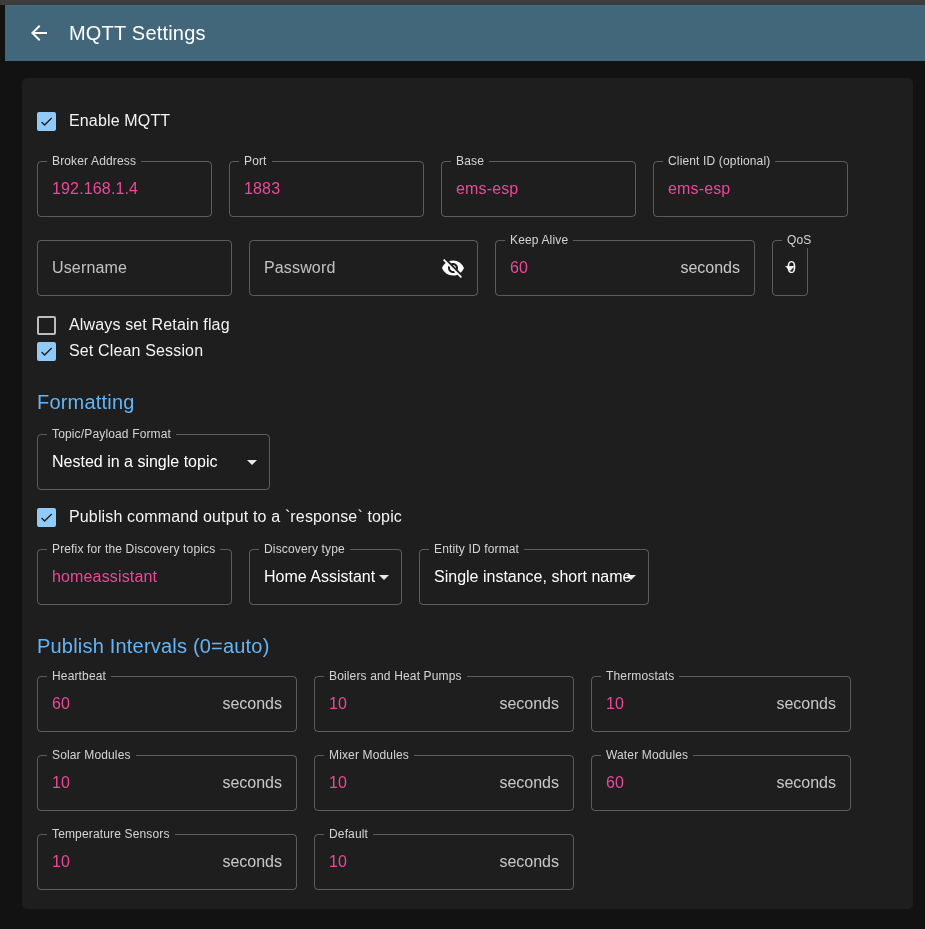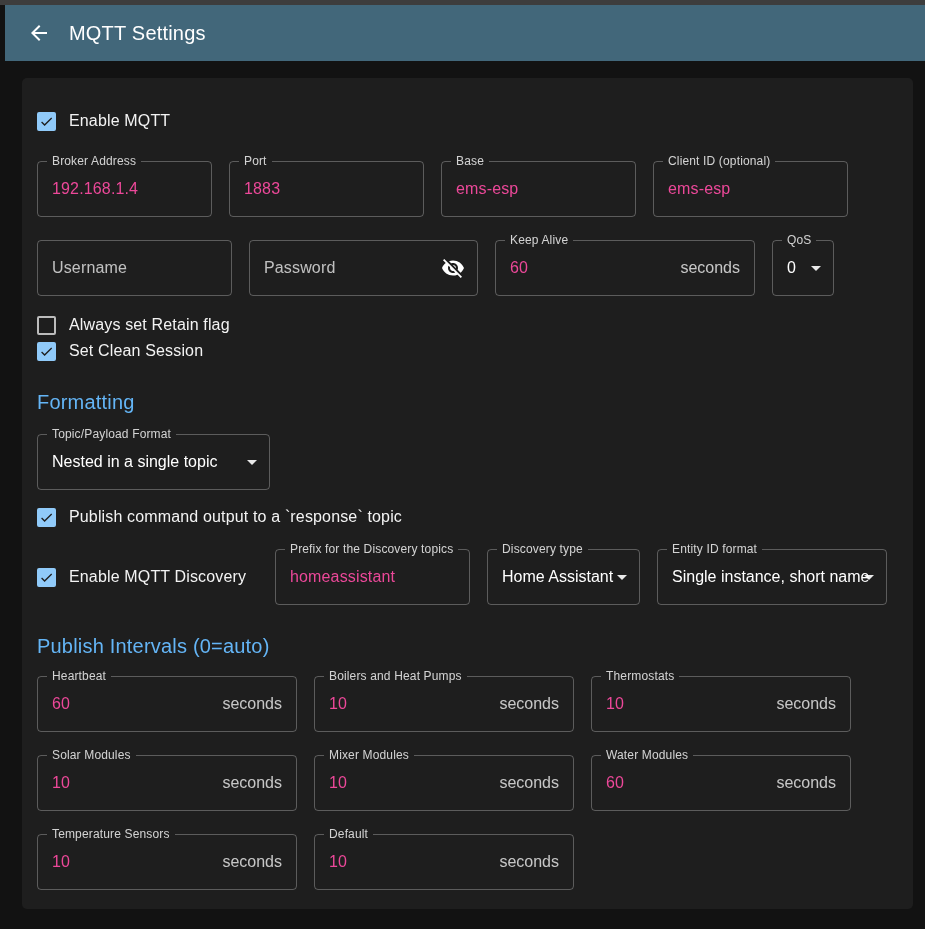--- a/index.html
+++ b/index.html
@@ -91,21 +91,21 @@
   .disc-left { width: 221px; display: flex; align-items: center; gap: 13px; }
   .h-intervals { margin-top: 29px; margin-bottom: 18px; }
   .grid {
     display: grid;
     grid-template-columns: 260px 260px 260px;
     column-gap: 17px; row-gap: 23px;
   }
 
   
   .w-broker { width: 175px; } .w-195 { width: 195px; } .w-229 { width: 229px; }
-  .w-260 { width: 260px; } .w-qos { width: 62px; } .w-topic { width: 233px; }
+  .w-260 { width: 260px; } .w-qos { width: 36px; } .w-topic { width: 233px; }
   .w-disctype { width: 153px; } .w-entity { width: 230px; }
 </style>
 </head>
 <body>
 
 <div class="top-strip"></div>
 
 <div class="appbar">
   <span class="back-btn">
     <span style="display:flex">
@@ -202,28 +202,20 @@
   <div class="checkrow m-response">
     <span class="cb checked">
       <svg width="17" height="17" viewBox="0 0 24 24">
           <path fill="#1e1e1e" d="M9 16.17L4.83 12l-1.42 1.41L9 19 21 7l-1.41-1.41z"></path>
         </svg>
     </span>
     <span class="checklabel">Publish command output to a `response` topic</span>
   </div>
 
   <div class="row row-discovery" style="align-items:center">
-    <div class="disc-left" style="margin-right:0">
-      <span class="cb checked">
-        <svg width="17" height="17" viewBox="0 0 24 24">
-            <path fill="#1e1e1e" d="M9 16.17L4.83 12l-1.42 1.41L9 19 21 7l-1.41-1.41z"></path>
-          </svg>
-      </span>
-      <span class="checklabel">Enable MQTT Discovery</span>
-    </div>
     <div class="tf w-195">
       <span class="lbl">Prefix for the Discovery topics</span>
       <input value="homeassistant" style="">
     </div>
     <div class="tf select w-disctype">
       <span class="lbl">Discovery type</span>
       <span class="select-value">Home Assistant</span>
       <span class="caret"></span>
     </div>
     <div class="tf select w-entity">

